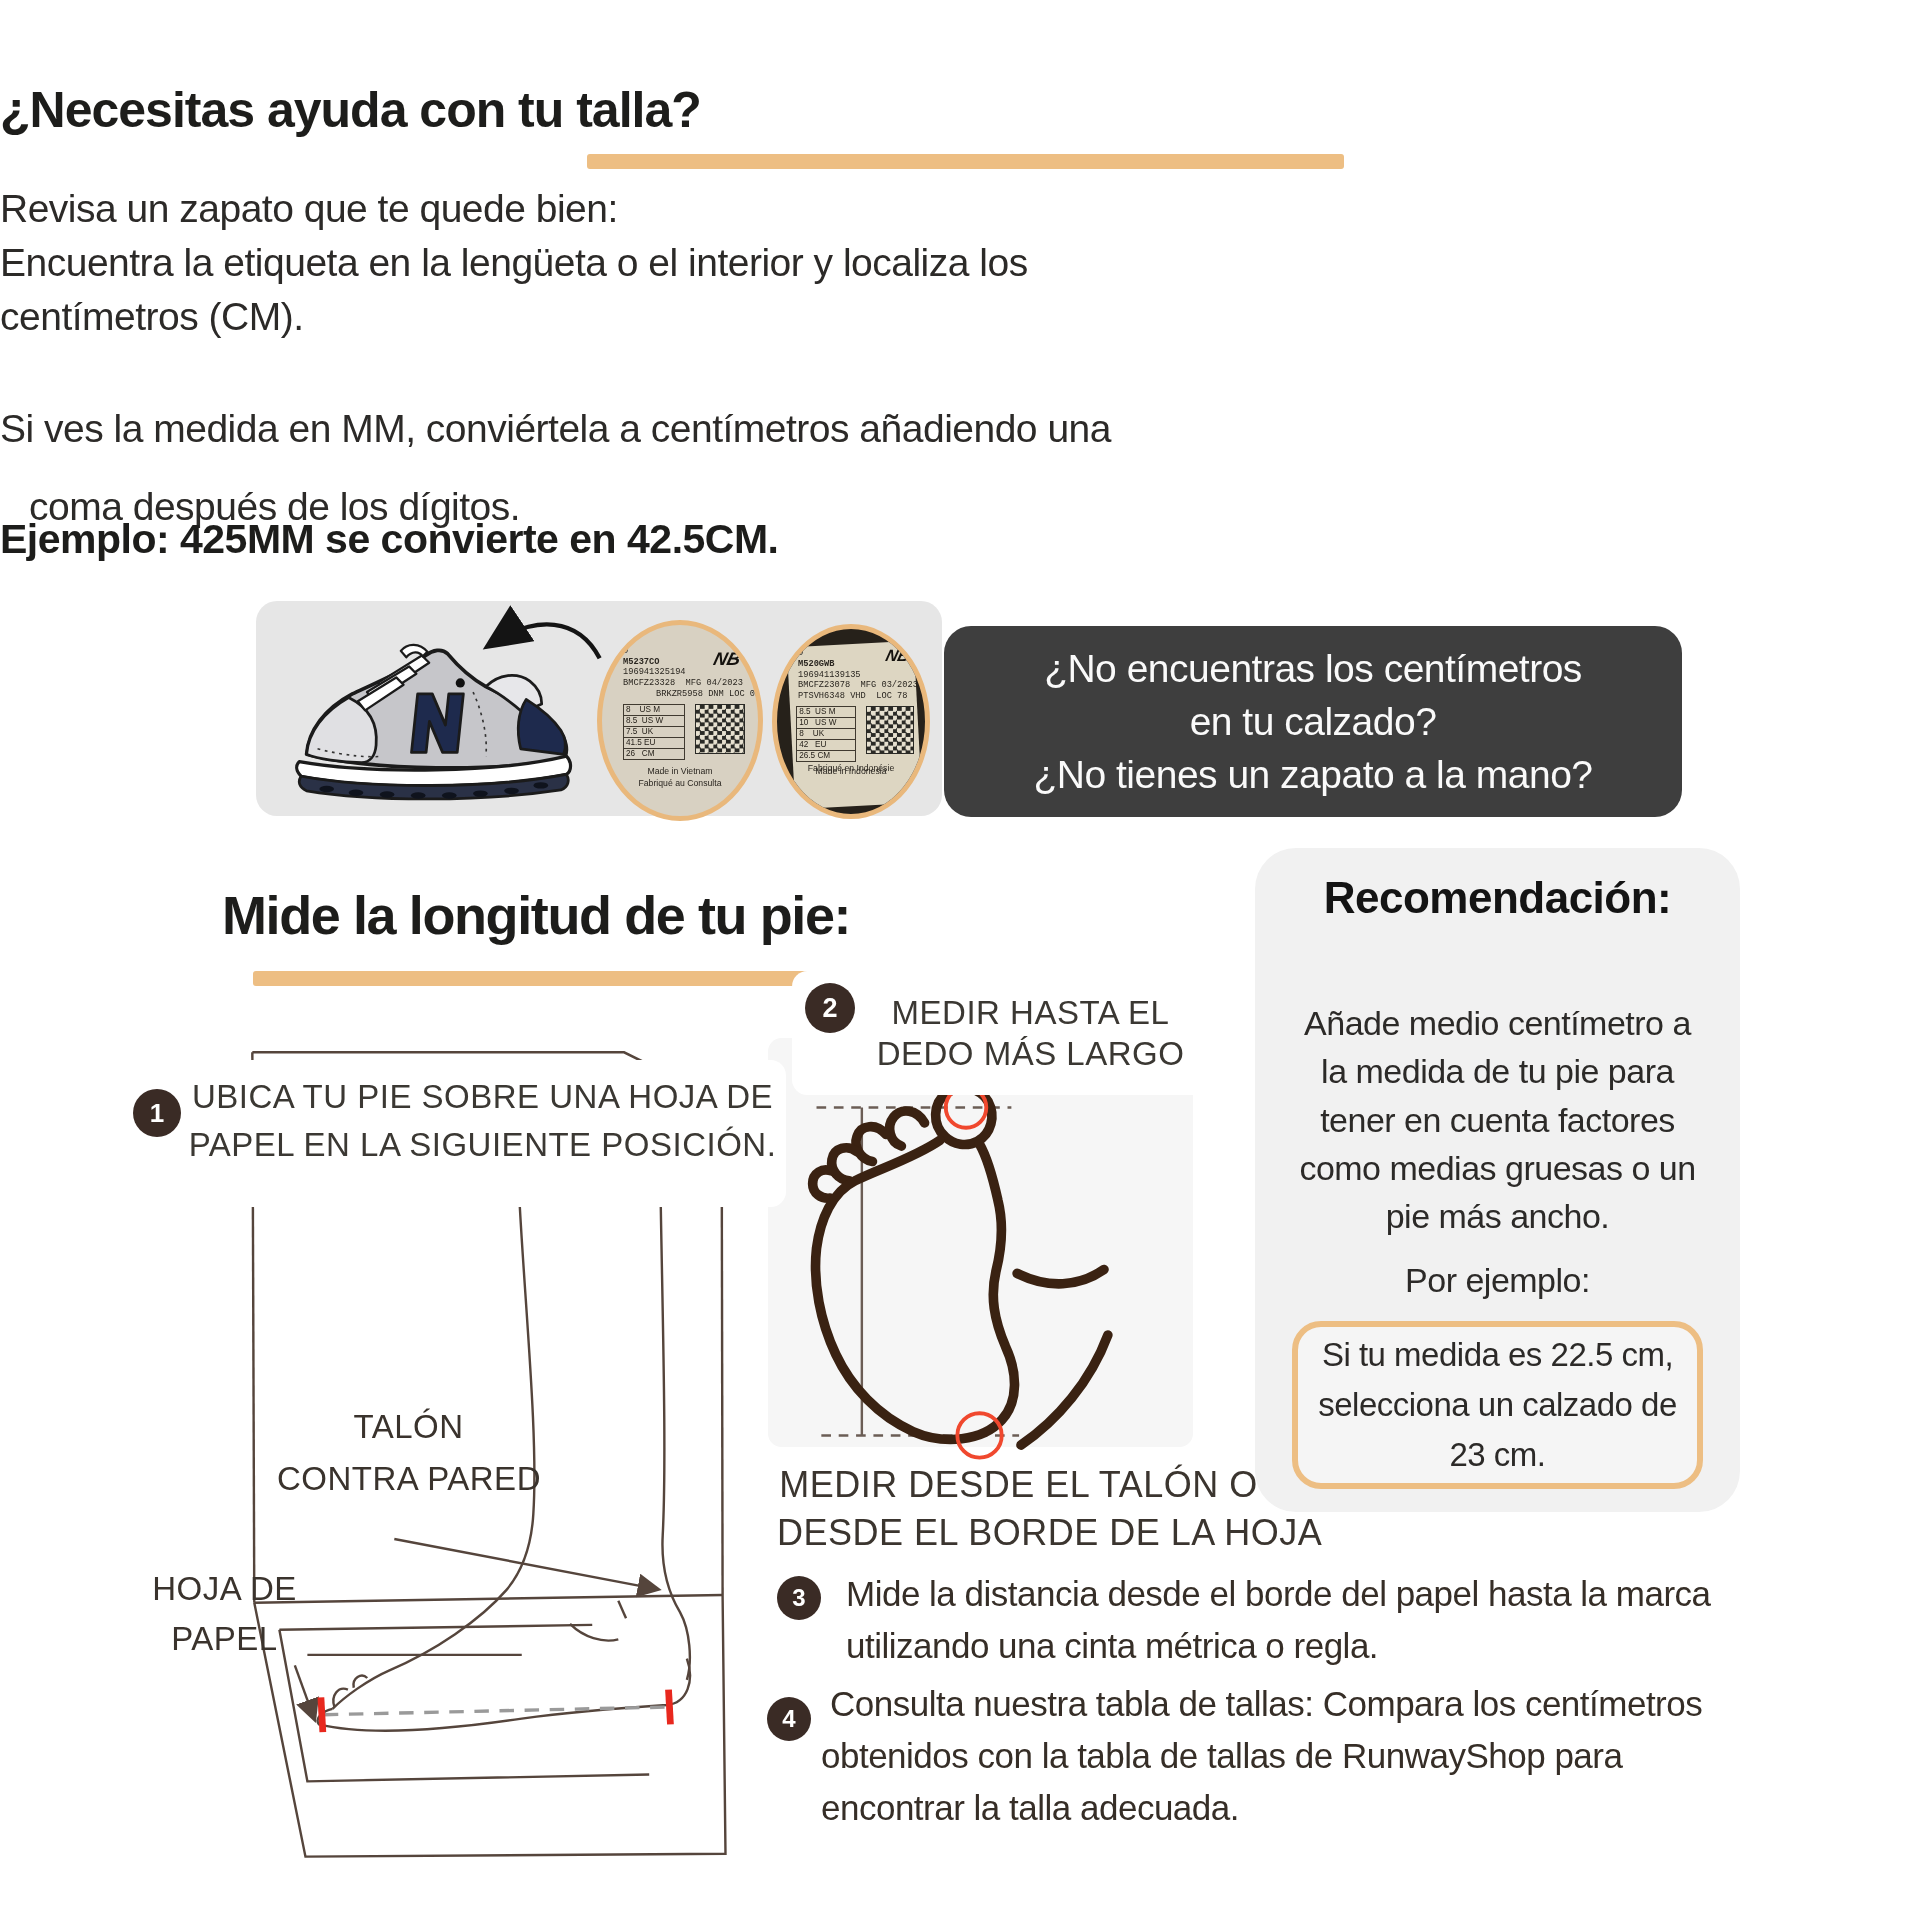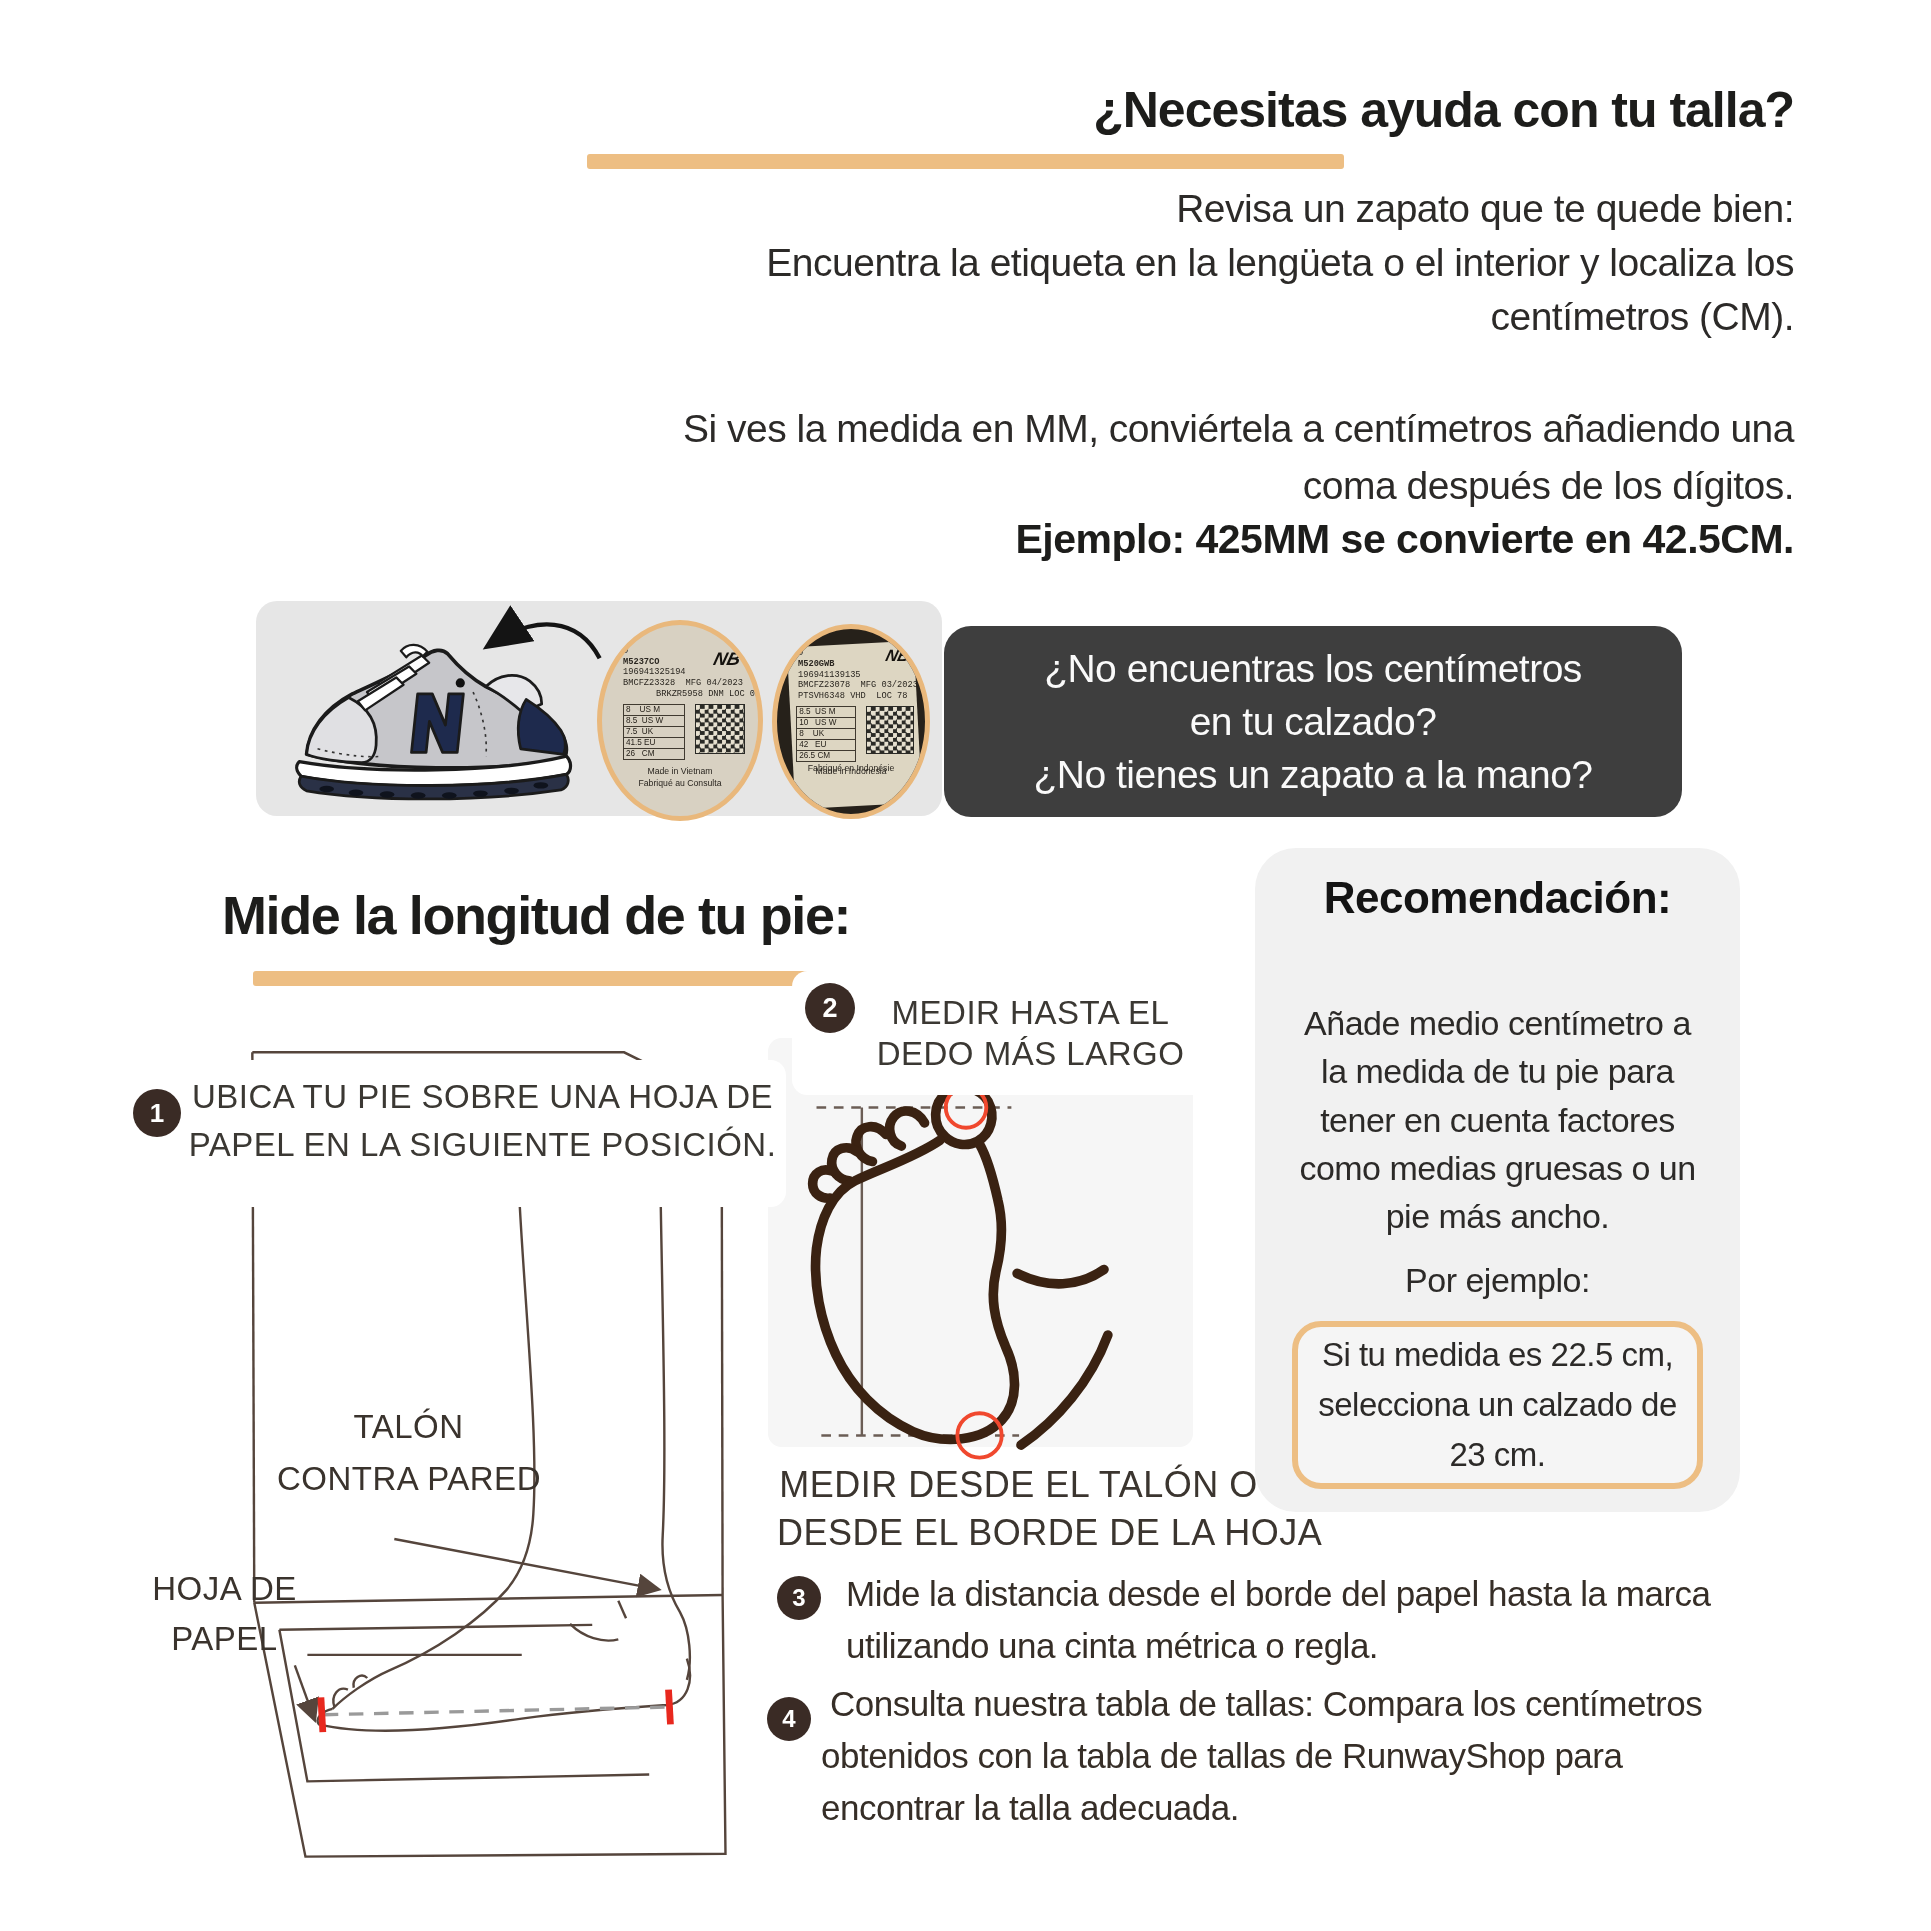--- a/index.html
+++ b/index.html
@@ -2,21 +2,21 @@
 <html><head>
 <meta charset="utf-8">
 <style>
   * { box-sizing: border-box; margin: 0; padding: 0; }
   html,body { background:#fff; }
   .canvas {
     position: relative; width: 1931px; height: 1931px; background: #ffffff;
     font-family: "Liberation Sans", sans-serif; color: #242424; overflow: hidden;
   }
   .abs { position: absolute; }
-  .cline { position: absolute; left: 0; width: 1794px; text-align: right; white-space: pre; }
+  .cline { position: absolute; left: 0; width: 1794px; text-align: left; white-space: pre; }
   .rline { position: absolute; text-align: center; white-space: pre; }
   .lline { position: absolute; text-align: left; white-space: pre; }
 
   .title { top: 81px; font-size: 50px; font-weight: bold; color: #1d1d1b; letter-spacing: -1px; }
   .rule { position: absolute; background: #EDBE83; border-radius: 2.9px; }
   .body-line { font-size: 39px; color: #2c2a28; letter-spacing: -0.5px; }
   .bold-line { font-size: 41px; font-weight: bold; color: #1d1d1b; letter-spacing: -0.5px; }
 
   .shoe-box { left: 256px; top: 601px; width: 686px; height: 215px; background: #e6e6e6; border-radius: 21px; }
   .dark-box { left: 944px; top: 626px; width: 738px; height: 191px; background: #3E3E3E; border-radius: 27px;
@@ -62,21 +62,21 @@
 <div class="canvas">
 
   <div class="cline title">¿Necesitas ayuda con tu talla?</div>
   <div class="rule" style="left:587px; top:154px; width:757px; height:14.5px;"></div>
 
   <div class="cline body-line" style="top:187px;">Revisa un zapato que te quede bien:</div>
   <div class="cline body-line" style="top:241px;">Encuentra la etiqueta en la lengüeta o el interior y localiza los</div>
   <div class="cline body-line" style="top:295px;">centímetros (CM).</div>
 
   <div class="cline body-line" style="top:407px;">Si ves la medida en MM, conviértela a centímetros añadiendo una</div>
-  <div class="cline body-line" style="top:464px;">coma después de los dígitos.</div>
+  <div class="cline body-line" style="top:485px;padding-left:29px;">coma después de los dígitos.</div>
   <div class="cline bold-line" style="top:516px;">Ejemplo: 425MM se convierte en 42.5CM.</div>
 
   <div class="abs shoe-box"></div>
 
   <svg class="abs" style="left:275px; top:628px; z-index:3;" width="323" height="183" viewBox="0 0 340 200">
     <g stroke="#1b1b1b" stroke-linejoin="round">
 
       <path d="M28,138 C30,112 48,88 78,72 C108,58 140,44 158,30 C166,24 176,22 182,28 C192,40 206,54 224,64 C252,78 288,94 304,112 C312,122 314,134 310,142 C240,158 100,156 28,138 Z" fill="#c6c6ca" stroke-width="4"></path>
 
       <path d="M28,138 C30,114 46,92 74,76 C98,88 106,106 104,128 C103,140 97,147 88,147 C66,147 40,143 28,138 Z" fill="#e0e0e3" stroke-width="3"></path>

